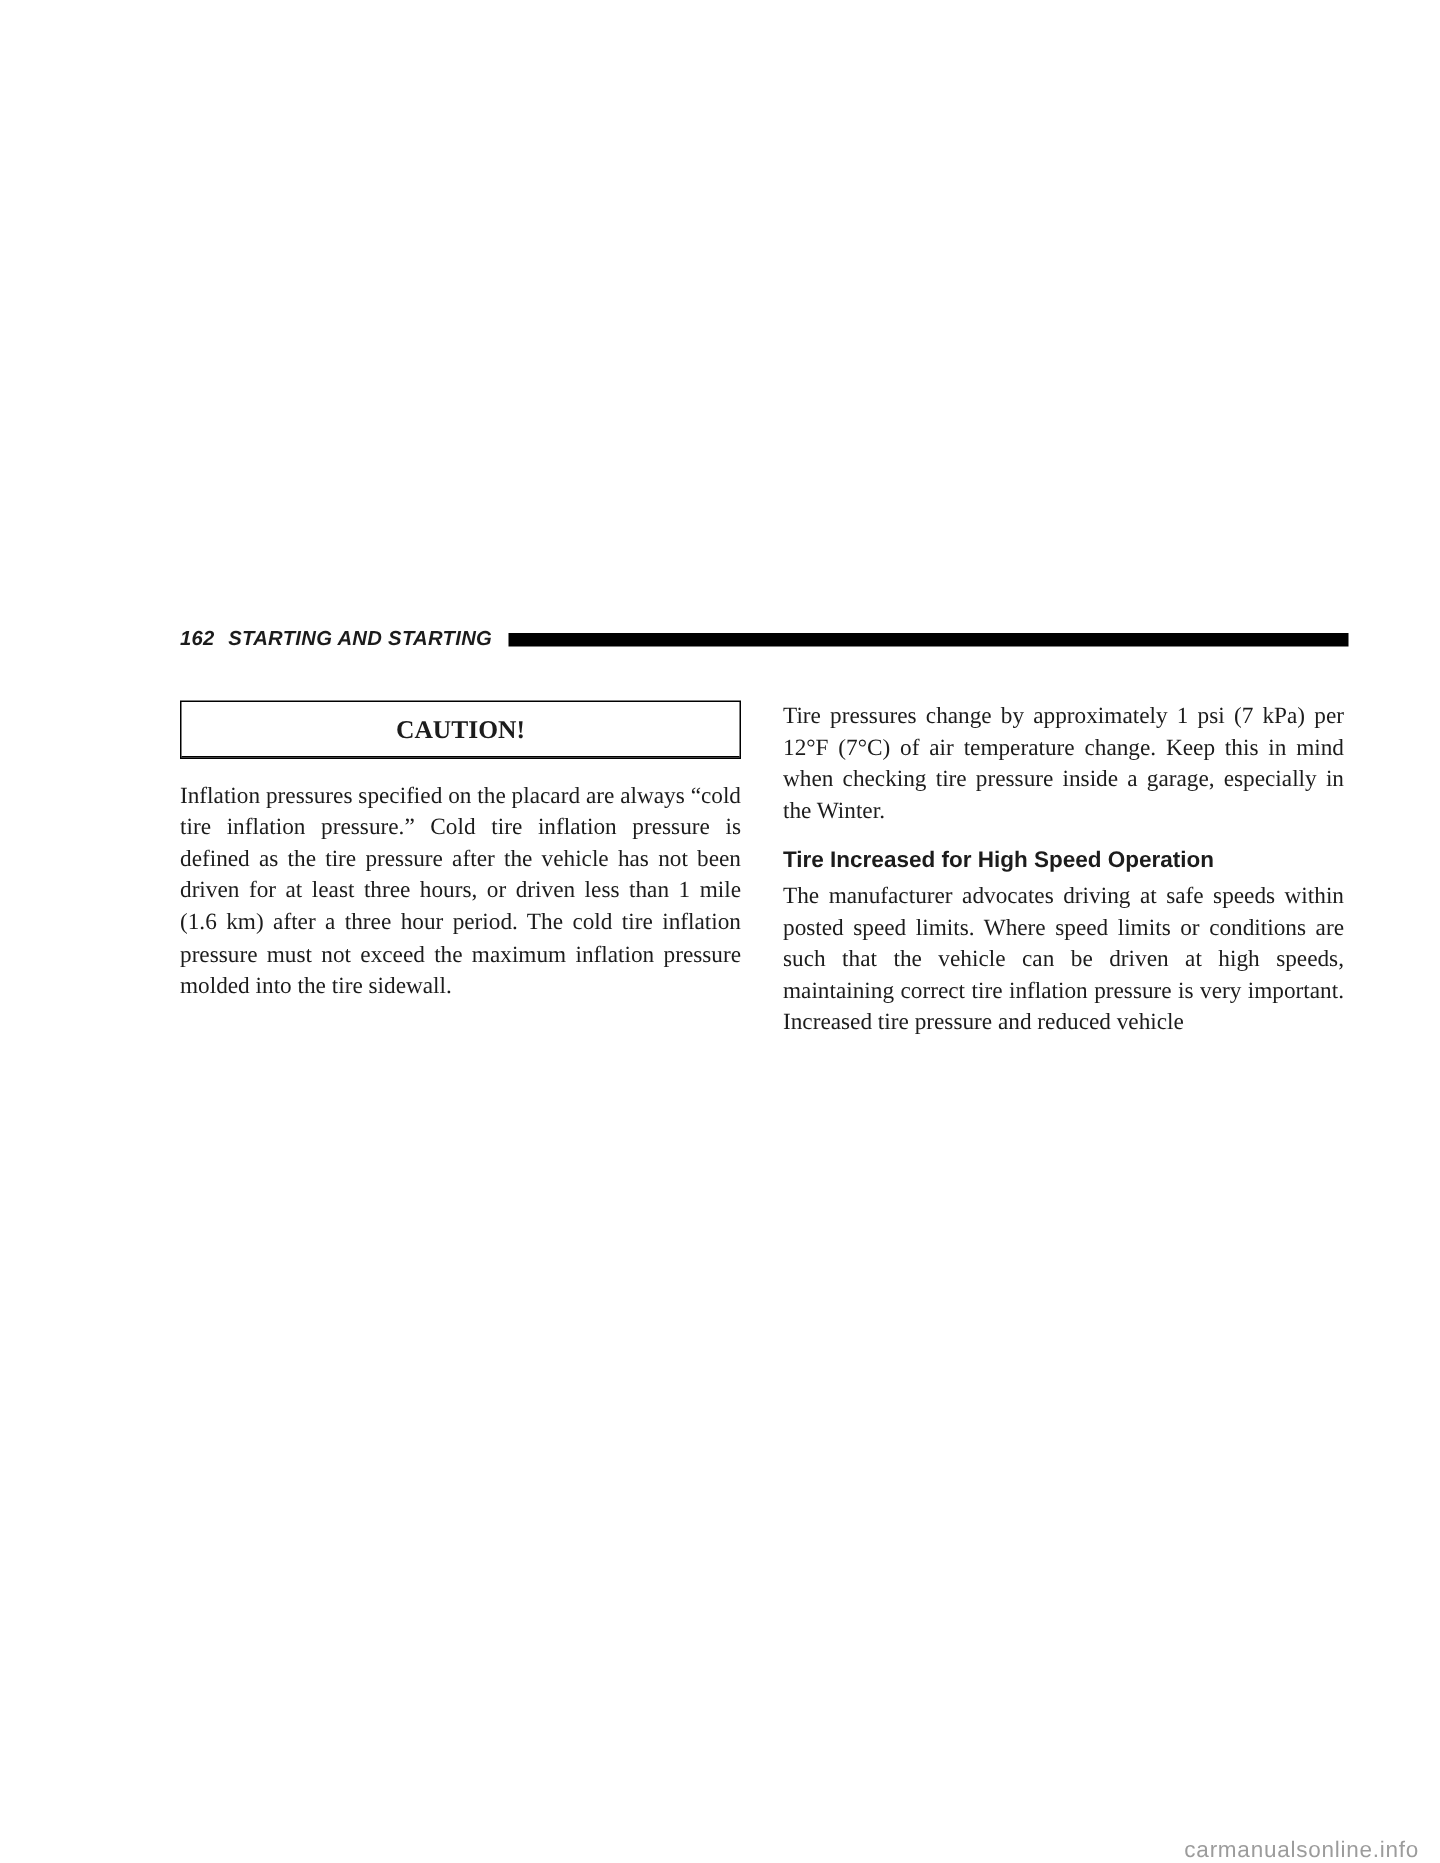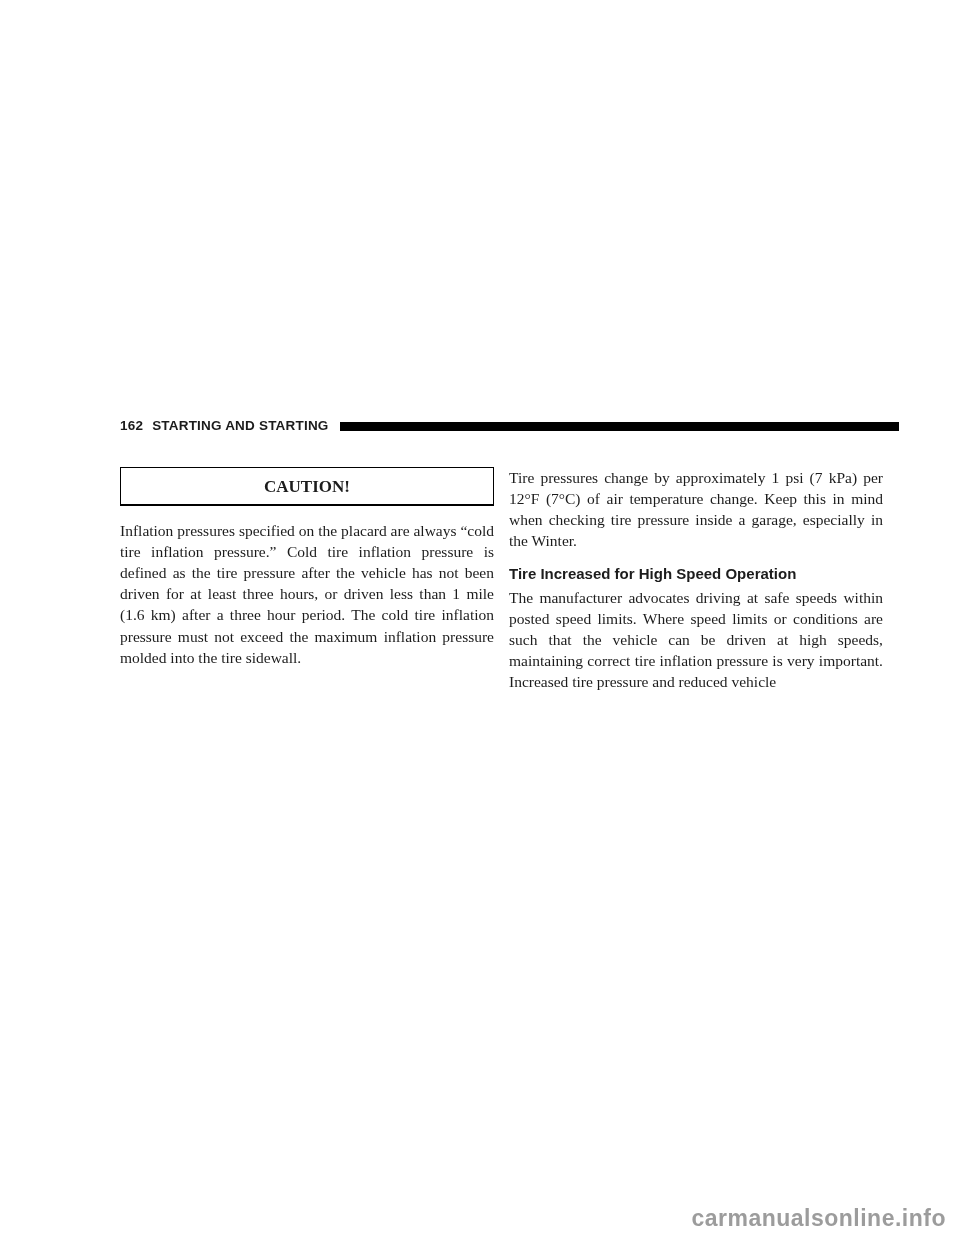--- a/index.html
+++ b/index.html
@@ -19,41 +19,42 @@
     position: absolute;
     left: 120px;
     top: 418px;
     width: 779px;
   }
   
   .header {
     display: flex;
     align-items: center;
     margin-bottom: 34px;
+    font-style: italic;
   }
   .header .page-num,
   .header .section {
     font-family: "Liberation Sans", sans-serif;
     font-weight: bold;
     font-size: 13.5px;
     letter-spacing: 0.2px;
     white-space: nowrap;
   }
   .header .page-num { margin-right: 9px; }
   .header-bar {
     flex: 1;
     height: 9px;
     background: #000000;
     margin-left: 11px;
     margin-top: 1px;
   }
   
   .columns {
     display: flex;
-    gap: 15px;
+    gap: 28px;
     margin-top: 25px;
   }
   .col {
     width: 374px;
     font-size: 15.5px;
     line-height: 1.36;
     text-align: justify;
   }
   .col p {
     margin: 0 0 13px 0;
@@ -81,26 +82,25 @@
     font-family: "Liberation Sans", sans-serif;
     font-weight: bold;
     font-size: 15px;
     margin: 2px 0 2px 0;
     text-align: left;
   }
   
   .watermark {
     position: absolute;
     right: 14px;
-    bottom: 10px;
+    bottom: 0;
     font-family: "Liberation Sans", sans-serif;
-    font-size: 23px;
+    font-size: 15px;
     color: #9c9c9c;
     letter-spacing: 0.5px;
-    font-weight: bold;
   }
 </style>
 </head>
 <body>
 
 <div class="content">
 
   <div class="header">
     <span class="page-num">162</span>
     <span class="section">STARTING AND STARTING</span>

